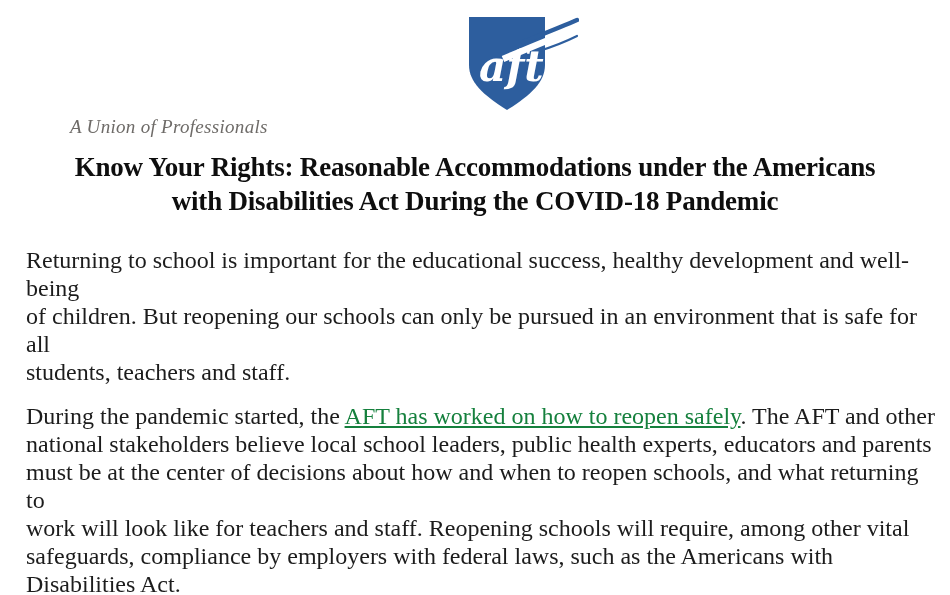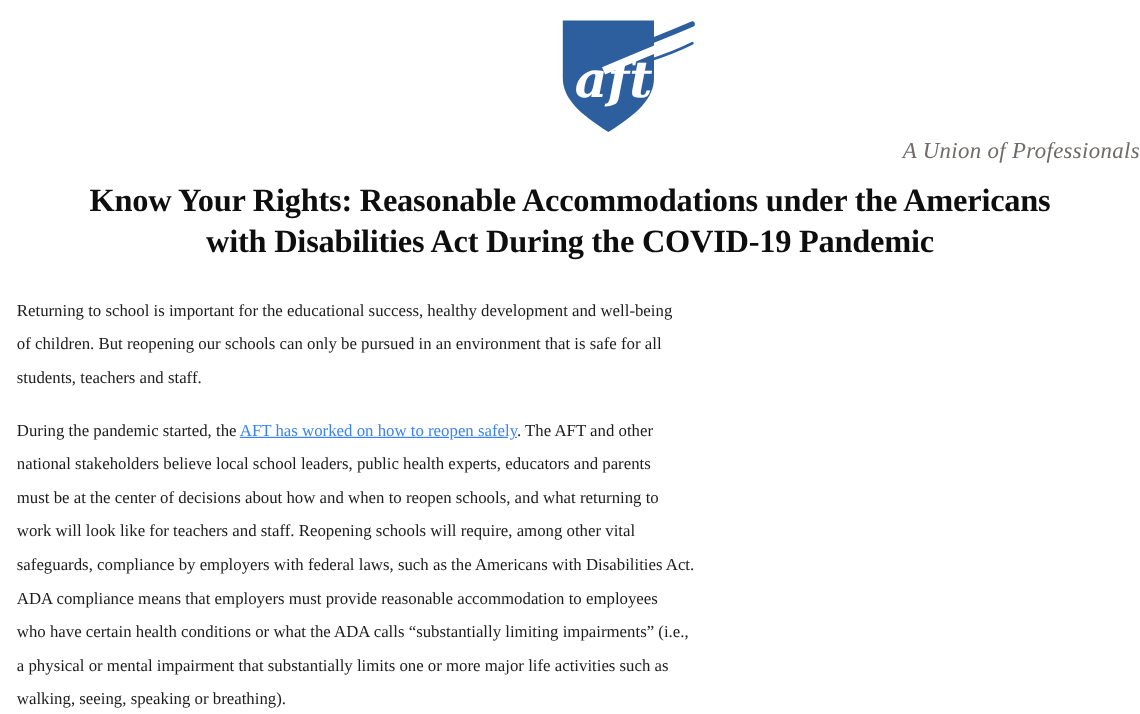--- a/index.html
+++ b/index.html
@@ -28,21 +28,21 @@
     font-size: 42px;
     fill: #ffffff;
   }
   .tagline {
     position: absolute;
     top: 116px;
     left: 0;
     width: 950px;
     box-sizing: border-box;
     padding-left: 70px;
-    text-align: right;
+    text-align: left;
     font-style: italic;
     font-size: 19px;
     letter-spacing: 0.3px;
     color: #6e6b68;
   }
 
   
   .doc-title {
     position: absolute;
     top: 150px;
@@ -60,22 +60,22 @@
   }
 
   
   .doc-body {
     position: absolute;
     top: 246px;
     left: 14px;
     width: 922px;
   }
   .doc-body p {
-    margin: 0 0 16px 0;
-    font-size: 14px;
+    margin: 0 0 16px 12px;
+    font-size: 24px;
     line-height: 28px;
     white-space: pre-line;
     color: #1c1c1c;
   }
   a.doc-link {
     text-decoration: underline;
     cursor: pointer;
   }
 </style>
 </head>
@@ -85,27 +85,27 @@
   <path class="shield-fill" d="M2,2 L78,2 L78,50 C78,67 64,80 40,95 C16,80 2,67 2,50 Z" fill="#2d5e9e"></path>
   <path d="M36,44 C62,33 88,22 112,13" stroke="#ffffff" stroke-width="6.5" fill="none"></path>
   <path class="swoosh-blue" d="M56,27 C76,19 94,12 110,5" stroke="#2d5e9e" stroke-width="4.5" fill="none" stroke-linecap="round"></path>
   <path class="swoosh-blue" d="M72,36 C88,31 100,26 110,21" stroke="#2d5e9e" stroke-width="2.2" fill="none" stroke-linecap="round"></path>
   <text class="aft-text" x="12" y="66">aft</text>
 </svg>
 
 <div class="tagline" style="color: rgb(110, 107, 104);">A Union of Professionals</div>
 
 <h1 class="doc-title">Know Your Rights: Reasonable Accommodations under the Americans
-with Disabilities Act During the COVID-19 Pandemic</h1>
+with Disabilities Act During the COVID-18 Pandemic</h1>
 
 <section class="doc-body">
   <p>Returning to school is important for the educational success, healthy development and well-being
 of children. But reopening our schools can only be pursued in an environment that is safe for all
 students, teachers and staff.</p>
-  <p><span>During the pandemic started, the </span><a class="doc-link" href="#" style="color: #3b82f6;">AFT has worked on how to reopen safely</a><span>. The AFT and other
+  <p><span>During the pandemic started, the </span><a class="doc-link" href="#" style="color: #15803d;">AFT has worked on how to reopen safely</a><span>. The AFT and other
 national stakeholders believe local school leaders, public health experts, educators and parents
 must be at the center of decisions about how and when to reopen schools, and what returning to
 work will look like for teachers and staff. Reopening schools will require, among other vital
 safeguards, compliance by employers with federal laws, such as the Americans with Disabilities Act.
 ADA compliance means that employers must provide reasonable accommodation to employees
 who have certain health conditions or what the ADA calls “substantially limiting impairments” (i.e.,
 a physical or mental impairment that substantially limits one or more major life activities such as
 walking, seeing, speaking or breathing).</span></p>
 </section>
 

